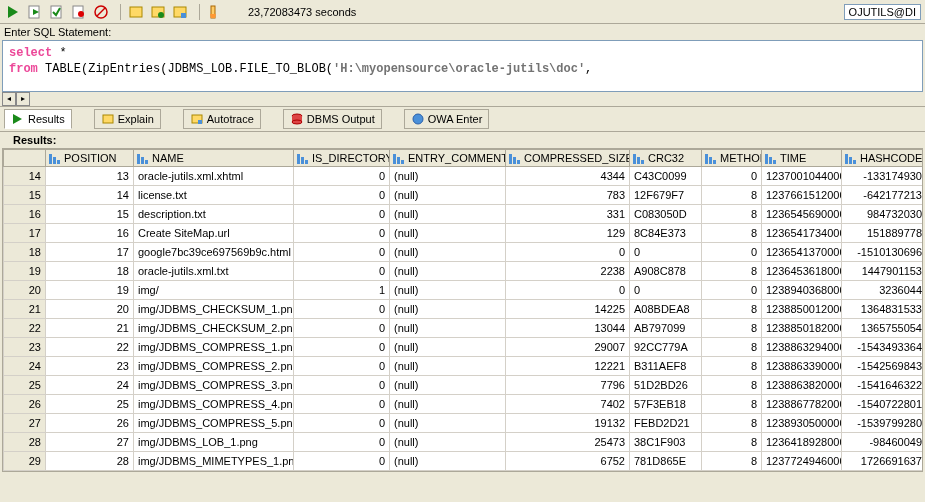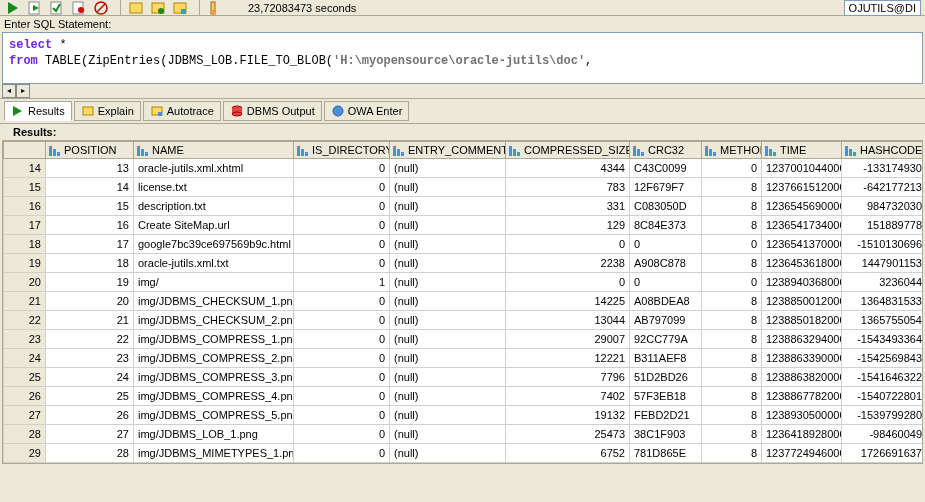--- a/index.html
+++ b/index.html
@@ -1,35 +1,35 @@
 <!DOCTYPE html>
 <html><head>
 <meta charset="utf-8">
 <style>
   * { box-sizing: border-box; margin: 0; padding: 0; }
   body { font-family: Tahoma, Arial, sans-serif; font-size: 11px; background: #ece9d8; color: #000; width: 925px; height: 502px; overflow: hidden; }
   
-  .toolbar { display: flex; align-items: center; height: 16px; padding: 2px 4px; background: #ece9d8; border-bottom: 1px solid #aca899; }
+  .toolbar { display: flex; align-items: center; height: 24px; padding: 2px 4px; background: #ece9d8; border-bottom: 1px solid #aca899; }
   .tb-icon { width: 18px; height: 18px; display: flex; align-items: center; justify-content: center; margin-right: 4px; cursor: pointer; }
   .tb-sep { width: 1px; height: 16px; background: #aca899; margin: 0 6px; }
   .tb-status { margin-left: 20px; color: #000; }
   .tb-right { margin-left: auto; border: 1px solid #7f9db9; background: #fff; padding: 1px 4px; font-size: 11px; }
   
   .sql-label { padding: 2px 4px; background: #ece9d8; font-size: 11px; }
   
   .editor-wrap { position: relative; background: #fff; border: 1px solid #7f9db9; margin: 0 2px; }
   .editor { background: #fff; padding: 4px 6px; font-family: "Courier New", monospace; font-size: 12px; line-height: 16px; min-height: 50px; white-space: pre; }
   .editor .line-hl { background: #ffffcc; display: block; }
-  .kw { color: #6d28d9; font-weight: bold; }
+  .kw { color: #ec4899; font-weight: bold; }
   .str { color: #737373; font-weight: bold; }
   
   .scroll-mini { display: flex; padding: 0 2px; }
   .scroll-btn { width: 14px; height: 14px; border: 1px solid #888; background: #ece9d8; font-size: 8px; text-align: center; line-height: 12px; cursor: pointer; }
   
-  .tabs { display: flex; align-items: center; padding: 2px 4px; background: #ece9d8; border-top: 1px solid #aca899; border-bottom: 1px solid #aca899; }
+  .tabs { display: flex; align-items: center; padding: 2px 4px; background: #ece9d8; border-top: 1px solid #aca899; border-bottom: 1px solid #aca899; gap: 20px; }
   .tab { display: flex; align-items: center; padding: 2px 6px; margin-right: 2px; border: 1px solid #aca899; background: #ece9d8; cursor: pointer; font-size: 11px; }
   .tab.active { background: #fff; border-bottom: 1px solid #fff; }
   .tab-icon { width: 14px; height: 14px; margin-right: 3px; display: inline-flex; align-items: center; justify-content: center; }
   
   .results-label { padding: 2px 13px; background: #ece9d8; font-size: 11px; font-weight: bold; }
   
   .grid-wrap { overflow: hidden; border: 1px solid #aca899; margin: 0 2px; background: #fff; }
   .grid { border-collapse: collapse; width: 100%; table-layout: fixed; font-size: 11px; }
   .grid th { background: #ece9d8; border: 1px solid #aca899; padding: 2px 4px; text-align: left; font-weight: normal; position: relative; height: 16px; white-space: nowrap; overflow: hidden; }
   .grid th .sort-icon { position: absolute; left: 2px; top: 2px; width: 12px; height: 14px; }

